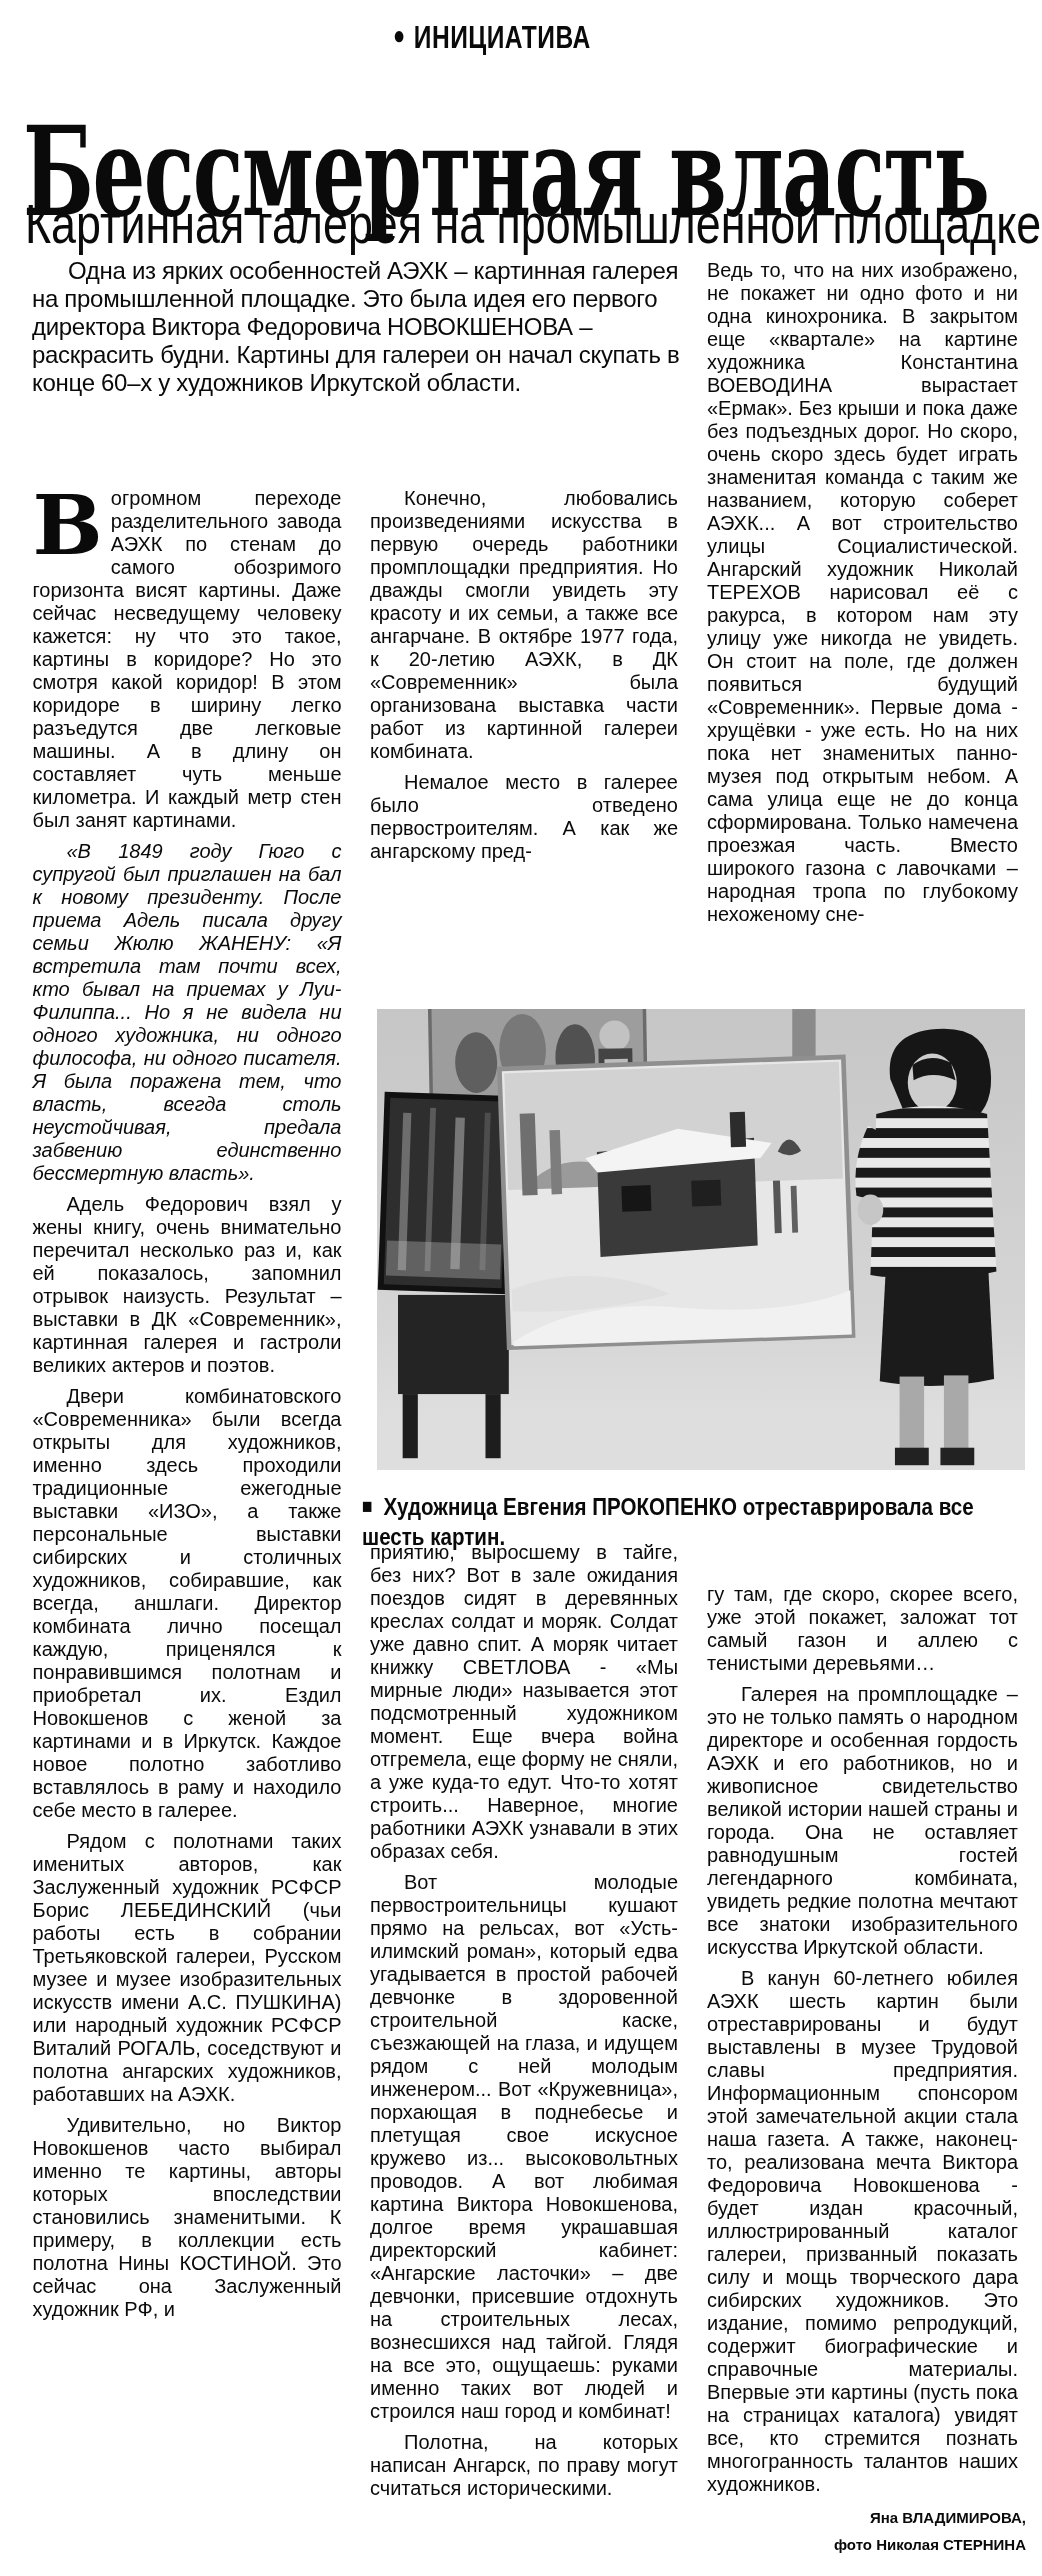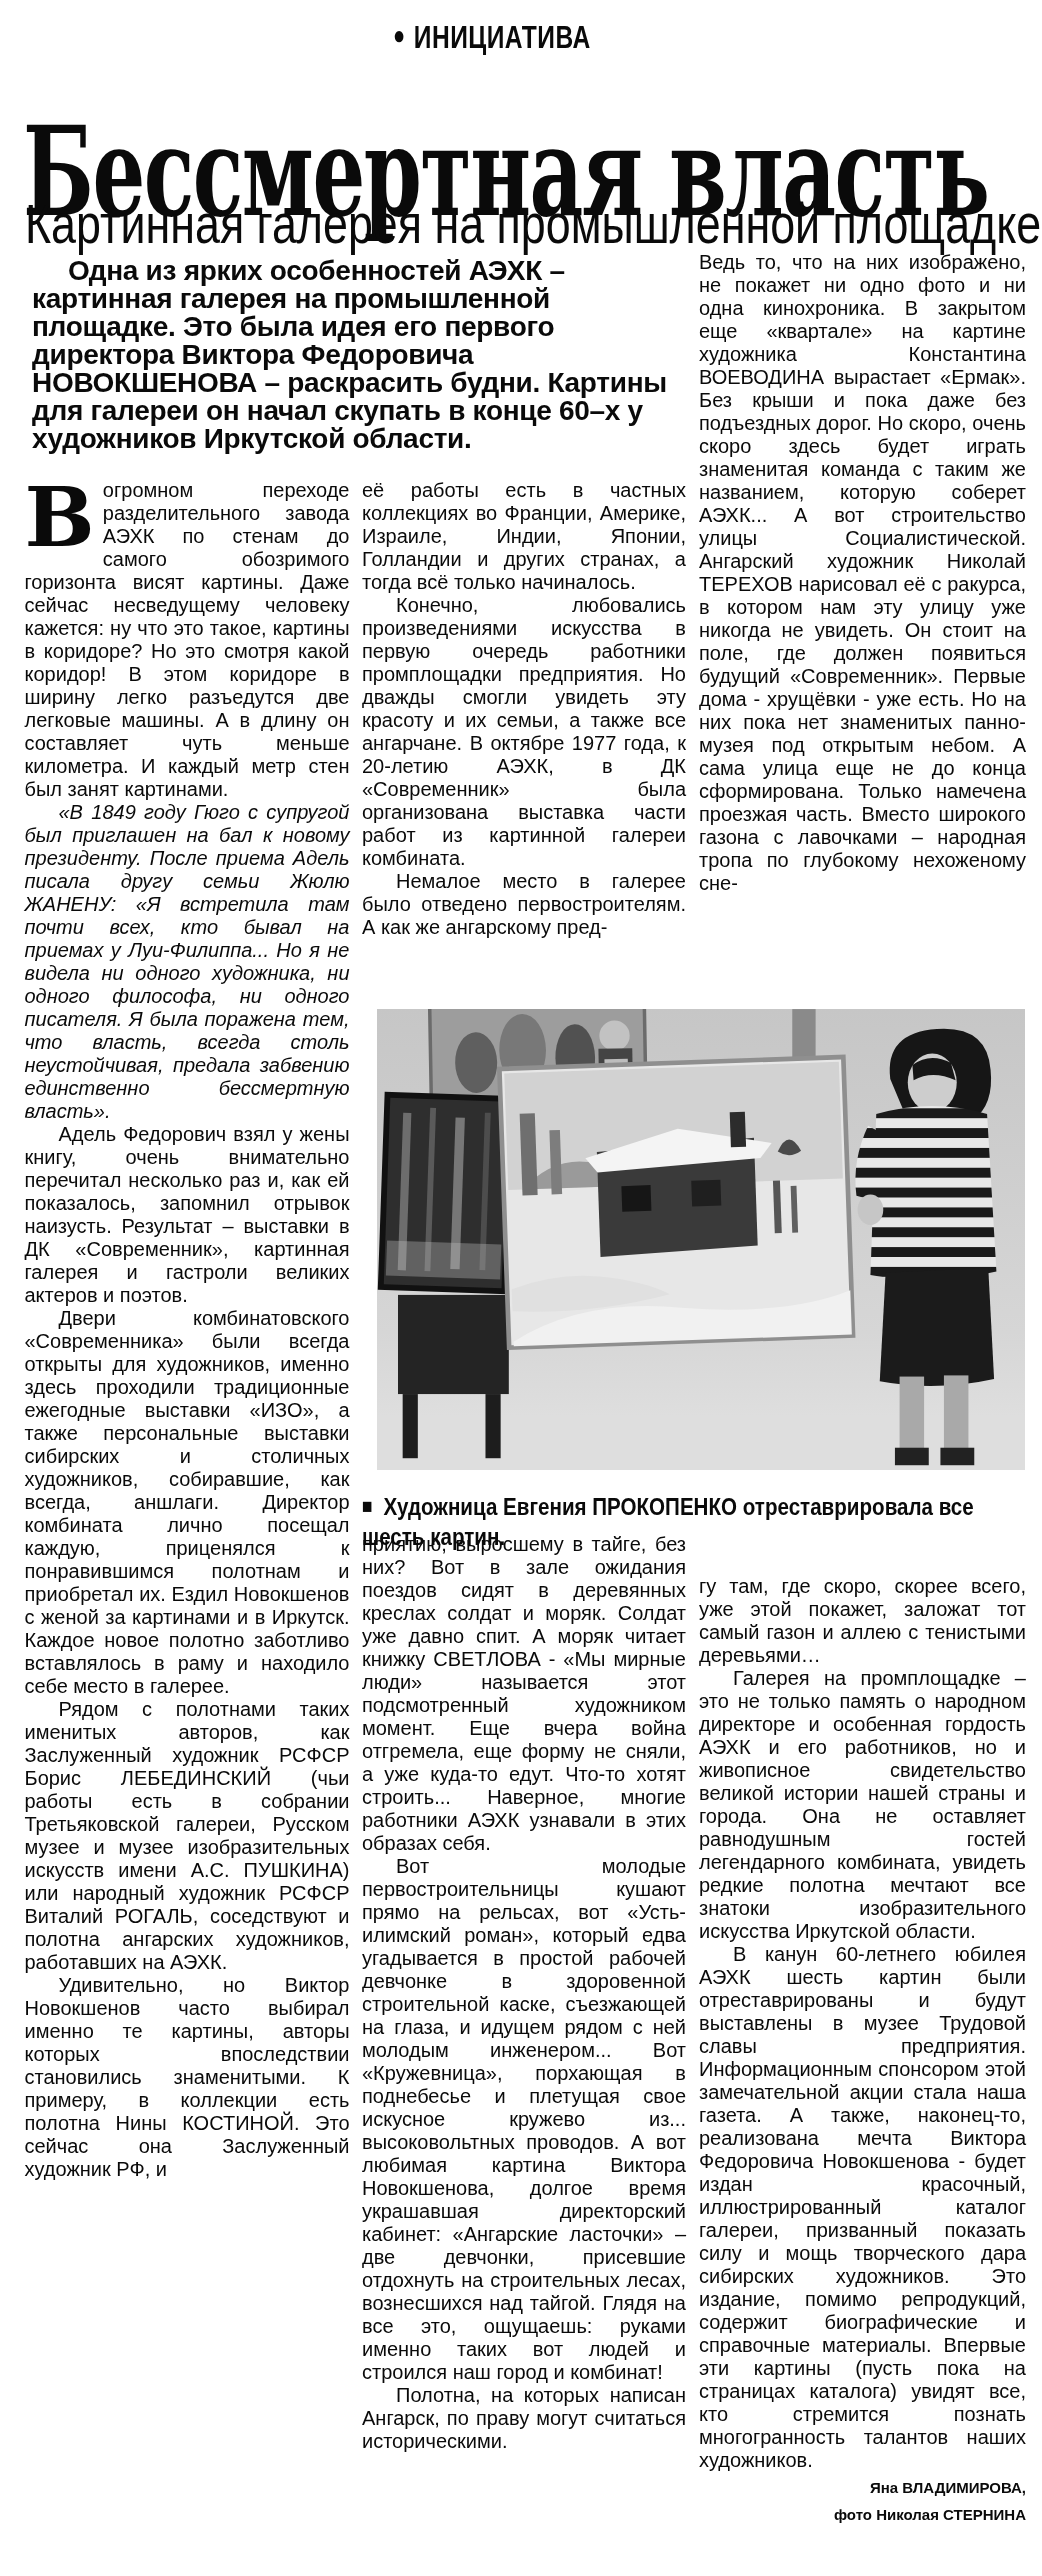--- a/index.html
+++ b/index.html
@@ -26,30 +26,30 @@
     letter-spacing:-2.3px;
   }
   .subhead{
     position:absolute;top:147px;left:24.5px;width:1225px;
     font-size:56px;line-height:61px;font-weight:400;white-space:nowrap;
     transform:scaleX(0.80);transform-origin:left top;
     letter-spacing:0px;
   }
   .lead{
     position:absolute;top:257px;left:32px;width:653px;
-    font-weight:700;font-size:28px;line-height:28px;
+    font-weight:400;font-size:24px;line-height:28px;
     text-align:left;text-indent:36px;
     letter-spacing:-0.3px;
   }
   .bodycol{
     position:absolute;
     font-size:20px;line-height:23px;
     text-align:justify;
   }
-  .bodycol p{margin:0;text-indent:34px;}
+  .bodycol p{margin:8px;text-indent:34px;}
   .bodycol p.noindent{text-indent:0;}
   .bodycol p.quote{font-style:italic;}
   .col1{left:24.5px;top:479px;width:325px;height:2082px;}
   .col2-top{left:362px;top:479px;width:324px;height:534px;}
   .col3-top{left:699px;top:251px;width:327px;height:761px;}
   .col2-bottom{left:362px;top:1533px;width:324px;height:1001px;}
   .col3-bottom{left:699px;top:1575px;width:327px;height:1001px;}
   .dropcap{
     float:left;
     font-family:"DejaVu Serif",serif;font-weight:700;
@@ -94,21 +94,20 @@
   <div class="bodycol col1">
     <p class="noindent"><span class="dropcap">В</span><span>огромном переходе разделительного завода АЭХК по стенам до самого обозримого горизонта висят картины. Даже сейчас несведущему человеку кажется: ну что это такое, картины в коридоре? Но это смотря какой коридор! В этом коридоре в ширину легко разъедутся две легковые машины. А в длину он составляет чуть меньше километра. И каждый метр стен был занят картинами.</span></p>
     <p class="quote">«В 1849 году Гюго с супругой был приглашен на бал к новому президенту. После приема Адель писала другу семьи Жюлю ЖАНЕНУ: «Я встретила там почти всех, кто бывал на приемах у Луи-Филиппа... Но я не видела ни одного художника, ни одного философа, ни одного писателя. Я была поражена тем, что власть, всегда столь неустойчивая, предала забвению единственно бессмертную власть».</p>
     <p>Адель Федорович взял у жены книгу, очень внимательно перечитал несколько раз и, как ей показалось, запомнил отрывок наизусть. Результат – выставки в ДК «Современник», картинная галерея и гастроли великих актеров и поэтов.</p>
     <p>Двери комбинатовского «Современника» были всегда открыты для художников, именно здесь проходили традиционные ежегодные выставки «ИЗО», а также персональные выставки сибирских и столичных художников, собиравшие, как всегда, аншлаги. Директор комбината лично посещал каждую, приценялся к понравившимся полотнам и приобретал их. Ездил Новокшенов с женой за картинами и в Иркутск. Каждое новое полотно заботливо вставлялось в раму и находило себе место в галерее.</p>
     <p>Рядом с полотнами таких именитых авторов, как Заслуженный художник РСФСР Борис ЛЕБЕДИНСКИЙ (чьи работы есть в собрании Третьяковской галереи, Русском музее и музее изобразительных искусств имени А.С. ПУШКИНА) или народный художник РСФСР Виталий РОГАЛЬ, соседствуют и полотна ангарских художников, работавших на АЭХК.</p>
     <p>Удивительно, но Виктор Новокшенов часто выбирал именно те картины, авторы которых впоследствии становились знаменитыми. К примеру, в коллекции есть полотна Нины КОСТИНОЙ. Это сейчас она Заслуженный художник РФ, и</p>
   </div>
 
   <div class="bodycol col2-top">
-    <p class="noindent">её работы есть в частных коллекциях во Франции, Америке, Израиле, Индии, Японии, Голландии и других странах, а тогда всё только начиналось.</p>
     <p>Конечно, любовались произведениями искусства в первую очередь работники промплощадки предприятия. Но дважды смогли увидеть эту красоту и их семьи, а также все ангарчане. В октябре 1977 года, к 20-летию АЭХК, в ДК «Современник» была организована выставка части работ из картинной галереи комбината.</p>
     <p>Немалое место в галерее было отведено первостроителям. А как же ангарскому пред-</p>
   </div>
 
   <div class="bodycol col3-top">
     <p class="noindent">Ведь то, что на них изображено, не покажет ни одно фото и ни одна кинохроника. В закрытом еще «квартале» на картине художника Константина ВОЕВОДИНА вырастает «Ермак». Без крыши и пока даже без подъездных дорог. Но скоро, очень скоро здесь будет играть знаменитая команда с таким же названием, которую соберет АЭХК... А вот строительство улицы Социалистической. Ангарский художник Николай ТЕРЕХОВ нарисовал её с ракурса, в котором нам эту улицу уже никогда не увидеть. Он стоит на поле, где должен появиться будущий «Современник». Первые дома - хрущёвки - уже есть. Но на них пока нет знаменитых панно-музея под открытым небом. А сама улица еще не до конца сформирована. Только намечена проезжая часть. Вместо широкого газона с лавочками – народная тропа по глубокому нехоженому сне-</p>
   </div>
 
   <div class="photo">
     <svg width="648" height="461" viewBox="0 0 1111 790" xmlns="http://www.w3.org/2000/svg">

